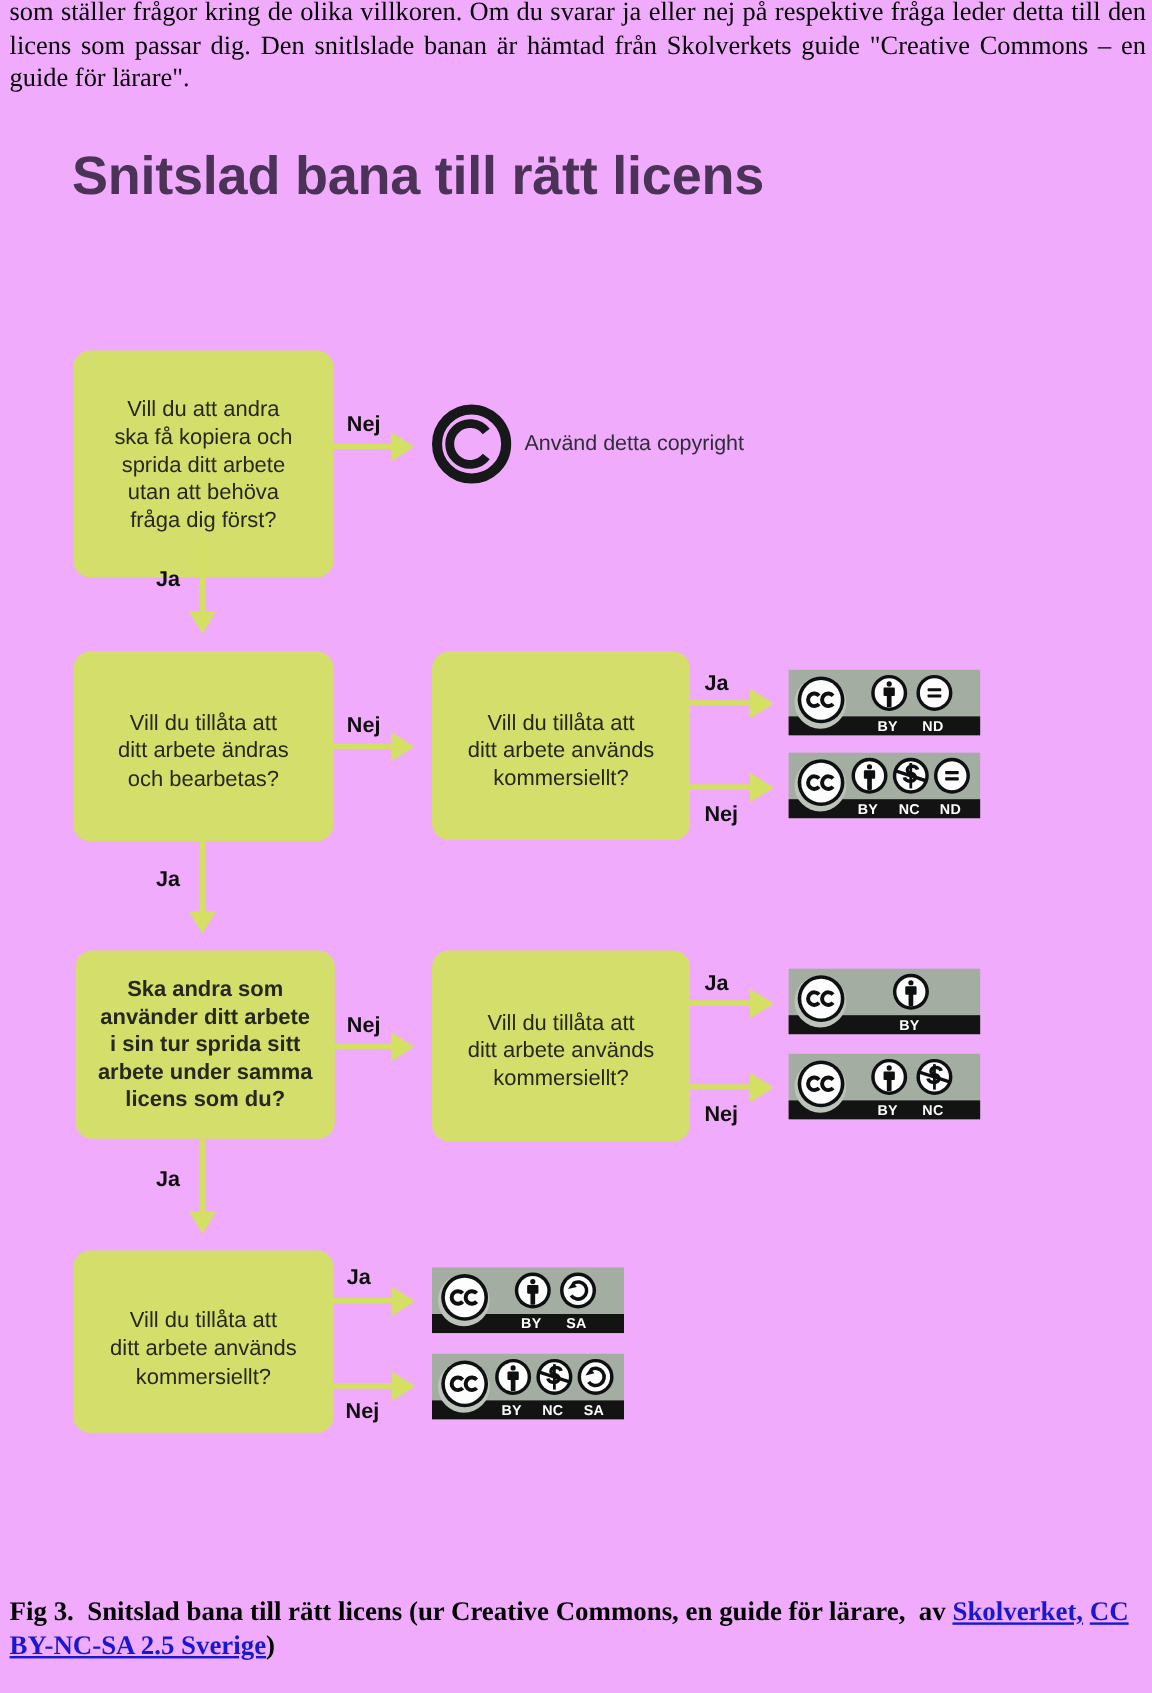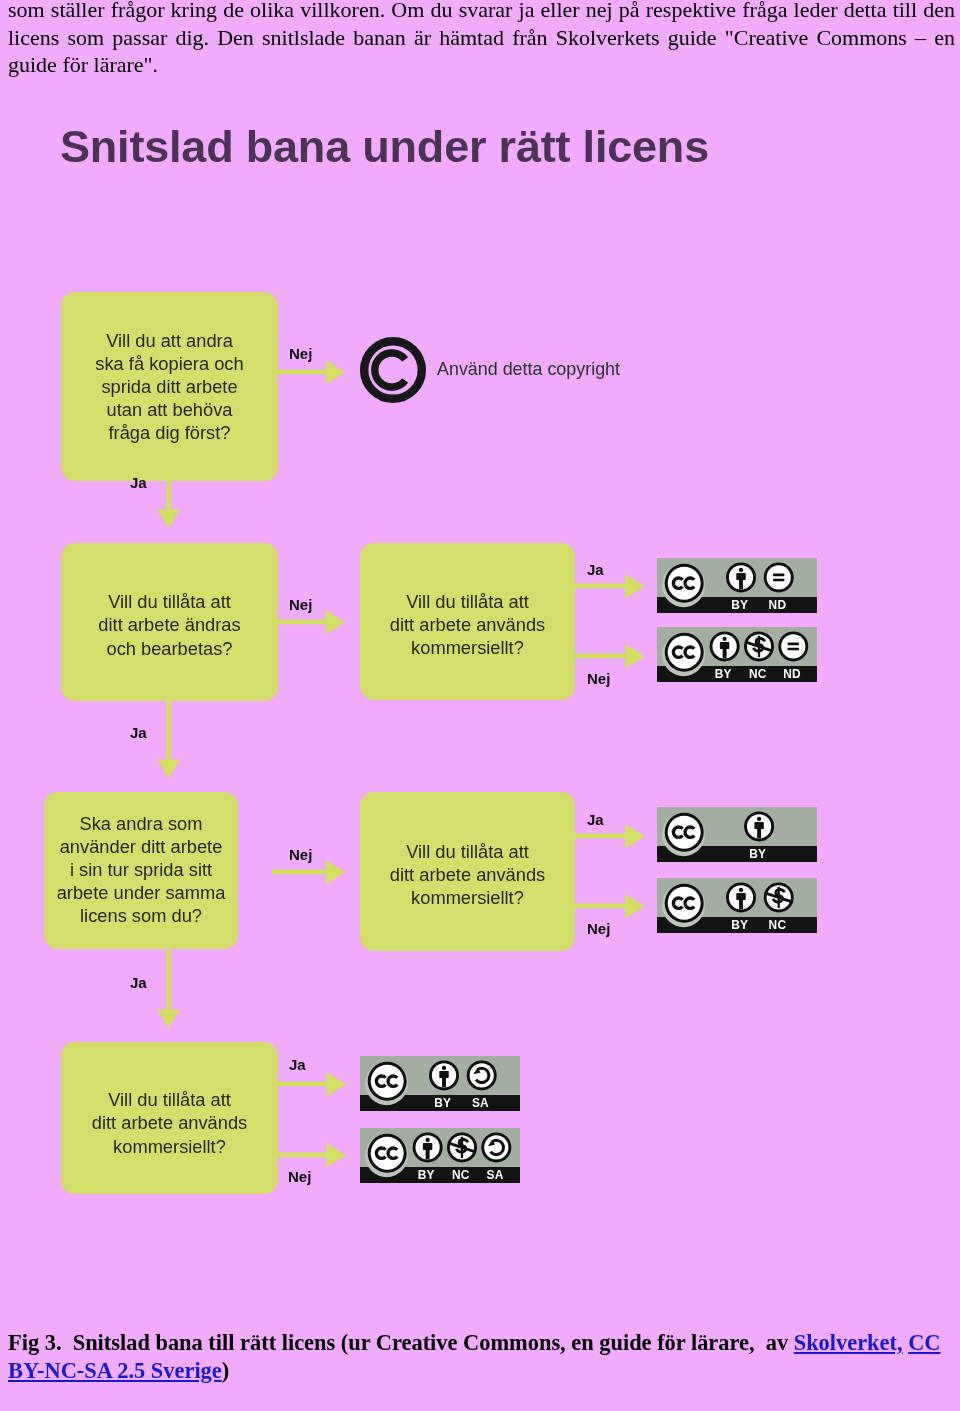--- a/index.html
+++ b/index.html
@@ -3,55 +3,55 @@
 <meta charset="utf-8">
 <style>
   html,body{margin:0;padding:0;background:#fff;}
   body{width:960px;height:1411px;font-family:"Liberation Serif",serif;}
   .page{position:relative;width:960px;height:1411px;overflow:hidden;background:#f0abfc;}
   .para{position:absolute;font-family:"Liberation Serif",serif;font-size:22px;line-height:27.5px;color:#000;text-align:justify;}
   .gbox{position:absolute;background:#d4df6b;border-radius:14px;box-sizing:border-box;
         display:flex;align-items:center;justify-content:center;}
   .gbox span{display:block;font-family:"Liberation Sans",sans-serif;font-size:18.3px;line-height:23.1px;
         color:#26281d;text-align:center;white-space:pre-line;}
-  .lbl{position:absolute;font-family:"Liberation Sans",sans-serif;font-weight:bold;font-size:15px;color:#0d0d0d;line-height:17.5px;}
+  .lbl{position:absolute;font-family:"Liberation Sans",sans-serif;font-weight:bold;font-size:18px;color:#0d0d0d;line-height:17.5px;}
   .title{position:absolute;font-family:"Liberation Sans",sans-serif;font-weight:bold;color:#4b3357;}
   .cap{position:absolute;font-family:"Liberation Serif",serif;color:#000;margin-top:28px;}
   .lnk{color:#1818cd;text-decoration:underline;font-weight:bold;}
   svg{display:block;position:absolute;}
   .badge{position:absolute;}
   .badge svg{position:static;}
 </style>
 </head>
 <body>
 
 <div class="page">
 
   <div class="para" id="topPara" style="left:8px;top:-4px;width:947px;">som ställer frågor kring de olika villkoren. Om du svarar ja eller nej på respektive fråga leder detta till den licens som passar dig. Den snitlslade banan är hämtad från Skolverkets guide "Creative Commons – en guide för lärare".</div>
 
-  <div class="title" id="figTitle" style="left:60px;top:124px;font-size:45px;line-height:45px;letter-spacing:-0.2px;">Snitslad bana under rätt licens</div>
+  <div class="title" id="figTitle" style="left:60px;top:124px;font-size:45px;line-height:45px;letter-spacing:-0.2px;">Snitslad bana till rätt licens</div>
 
   <div class="gbox" style="left:61px;top:292px;width:217px;height:189px;">
     <span>Vill du att andra
 ska få kopiera och
 sprida ditt arbete
 utan att behöva
 fråga dig först?</span>
   </div>
   <div class="gbox" style="left:61px;top:543px;width:217px;height:158px;">
     <span style="position:relative;top:3px;">Vill du tillåta att
 ditt arbete ändras
 och bearbetas?</span>
   </div>
   <div class="gbox" style="left:360px;top:543px;width:215px;height:157px;">
     <span style="position:relative;top:3px;">Vill du tillåta att
 ditt arbete används
 kommersiellt?</span>
   </div>
-  <div class="gbox" style="left:44px;top:792px;width:194px;height:157px;">
+  <div class="gbox" style="left:63px;top:792px;width:216px;height:157px;font-weight:bold;">
     <span style="position:relative;top:-1px;">Ska andra som
 använder ditt arbete
 i sin tur sprida sitt
 arbete under samma
 licens som du?</span>
   </div>
   <div class="gbox" style="left:360px;top:792px;width:215px;height:159px;">
     <span style="position:relative;top:3px;">Vill du tillåta att
 ditt arbete används
 kommersiellt?</span>

